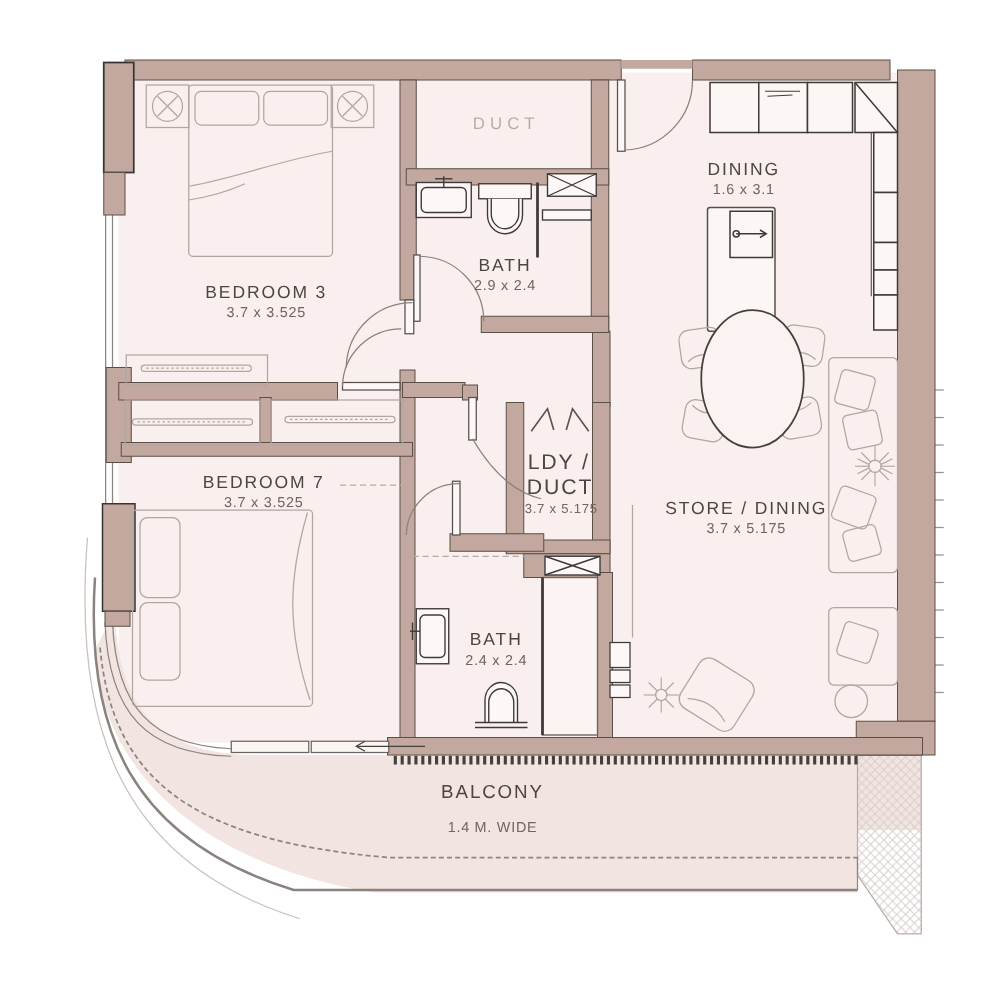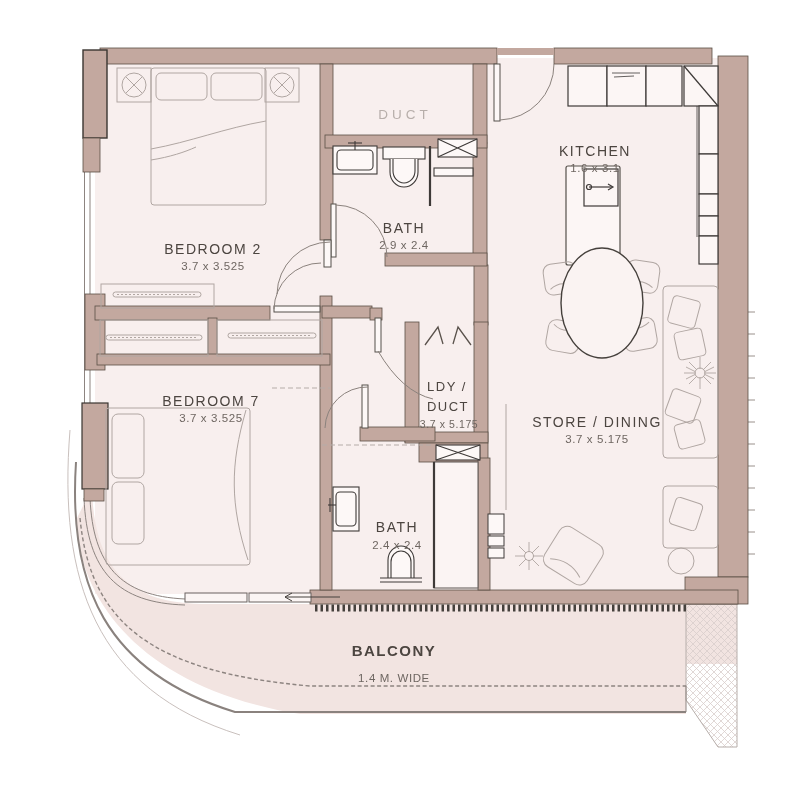--- a/index.html
+++ b/index.html
@@ -5,25 +5,25 @@
   :root{
     --wall:#c3a89f; --wall-stroke:#5a4f45; --floor:#f8efee; --balcony:#f2e4e1;
     --furn:#b0a6a2; --fix:#3e3a38; --txt:#4c4540; --dim:#6e6661; --duct:#b7aeaa;
     --glz:#8d8480; --faint:#c9c0bd;
   }
   html,body{margin:0;padding:0;background:#ffffff;}
   #plan{position:relative;width:800px;height:800px;background:#fff;overflow:hidden;
         font-family:"Liberation Sans", sans-serif;}
   #plan svg{position:absolute;left:0;top:0;}
   .lbl{position:absolute;transform:translate(-50%,-50%);white-space:nowrap;
-       color:var(--txt);letter-spacing:1.5px;font-size:14px;line-height:1;margin-top:16px;}
+       color:var(--txt);letter-spacing:1.5px;font-size:14px;line-height:1;}
   .lbl.dims{font-size:11.5px;color:var(--dim);letter-spacing:0.6px;}
   .lbl.duct{color:var(--duct);letter-spacing:4px;font-size:13.5px;}
-  .lbl.big{font-size:15px;font-weight:bold;}
-  .lbl.small{font-size:13px;}
+  .lbl.big{font-size:15px;}
+  .lbl.small{font-size:17px;}
   .lbl.tiny{font-size:10.5px;}
 </style>
 </head>
 <body>
 
 <div id="plan">
 <svg width="800" height="800" viewBox="0 0 800 800">
   <defs>
     <pattern id="xhatch" width="7" height="7" patternUnits="userSpaceOnUse">
       <path d="M0,0 L7,7 M7,0 L0,7" stroke="#d9cecb" stroke-width="0.8" fill="none"></path>
@@ -356,29 +356,29 @@
             <line x1="0" y1="-4" x2="0" y2="-14"></line>
       <line x1="3" y1="3" x2="10" y2="10"></line>
             <line x1="-3" y1="3" x2="-10" y2="10"></line>
       <line x1="3" y1="-3" x2="10" y2="-10"></line>
             <line x1="-3" y1="-3" x2="-10" y2="-10"></line>
           </g>
         </g>
   </g>
 </svg>
 
-  <div class="lbl" style="left:213px;top:233px">BEDROOM 2</div>
+  <div class="lbl" style="left:213px;top:233px">BEDROOM 3</div>
   <div class="lbl dims" style="left:213px;top:251px">3.7 x 3.525</div>
 
   <div class="lbl duct" style="left:405px;top:99px">DUCT</div>
 
   <div class="lbl" style="left:404px;top:212px">BATH</div>
   <div class="lbl dims" style="left:404px;top:230px">2.9 x 2.4</div>
 
-  <div class="lbl" style="left:595px;top:135px">KITCHEN</div>
+  <div class="lbl" style="left:595px;top:135px">DINING</div>
   <div class="lbl dims" style="left:595px;top:153px">1.6 x 3.1</div>
 
   <div class="lbl" style="left:211px;top:385px">BEDROOM 7</div>
   <div class="lbl dims" style="left:211px;top:403px">3.7 x 3.525</div>
 
   <div class="lbl small" style="left:447px;top:370px">LDY /</div>
   <div class="lbl small" style="left:448px;top:390px">DUCT</div>
   <div class="lbl dims tiny" style="left:449px;top:408px">3.7 x 5.175</div>
 
   <div class="lbl" style="left:597px;top:406px">STORE / DINING</div>

